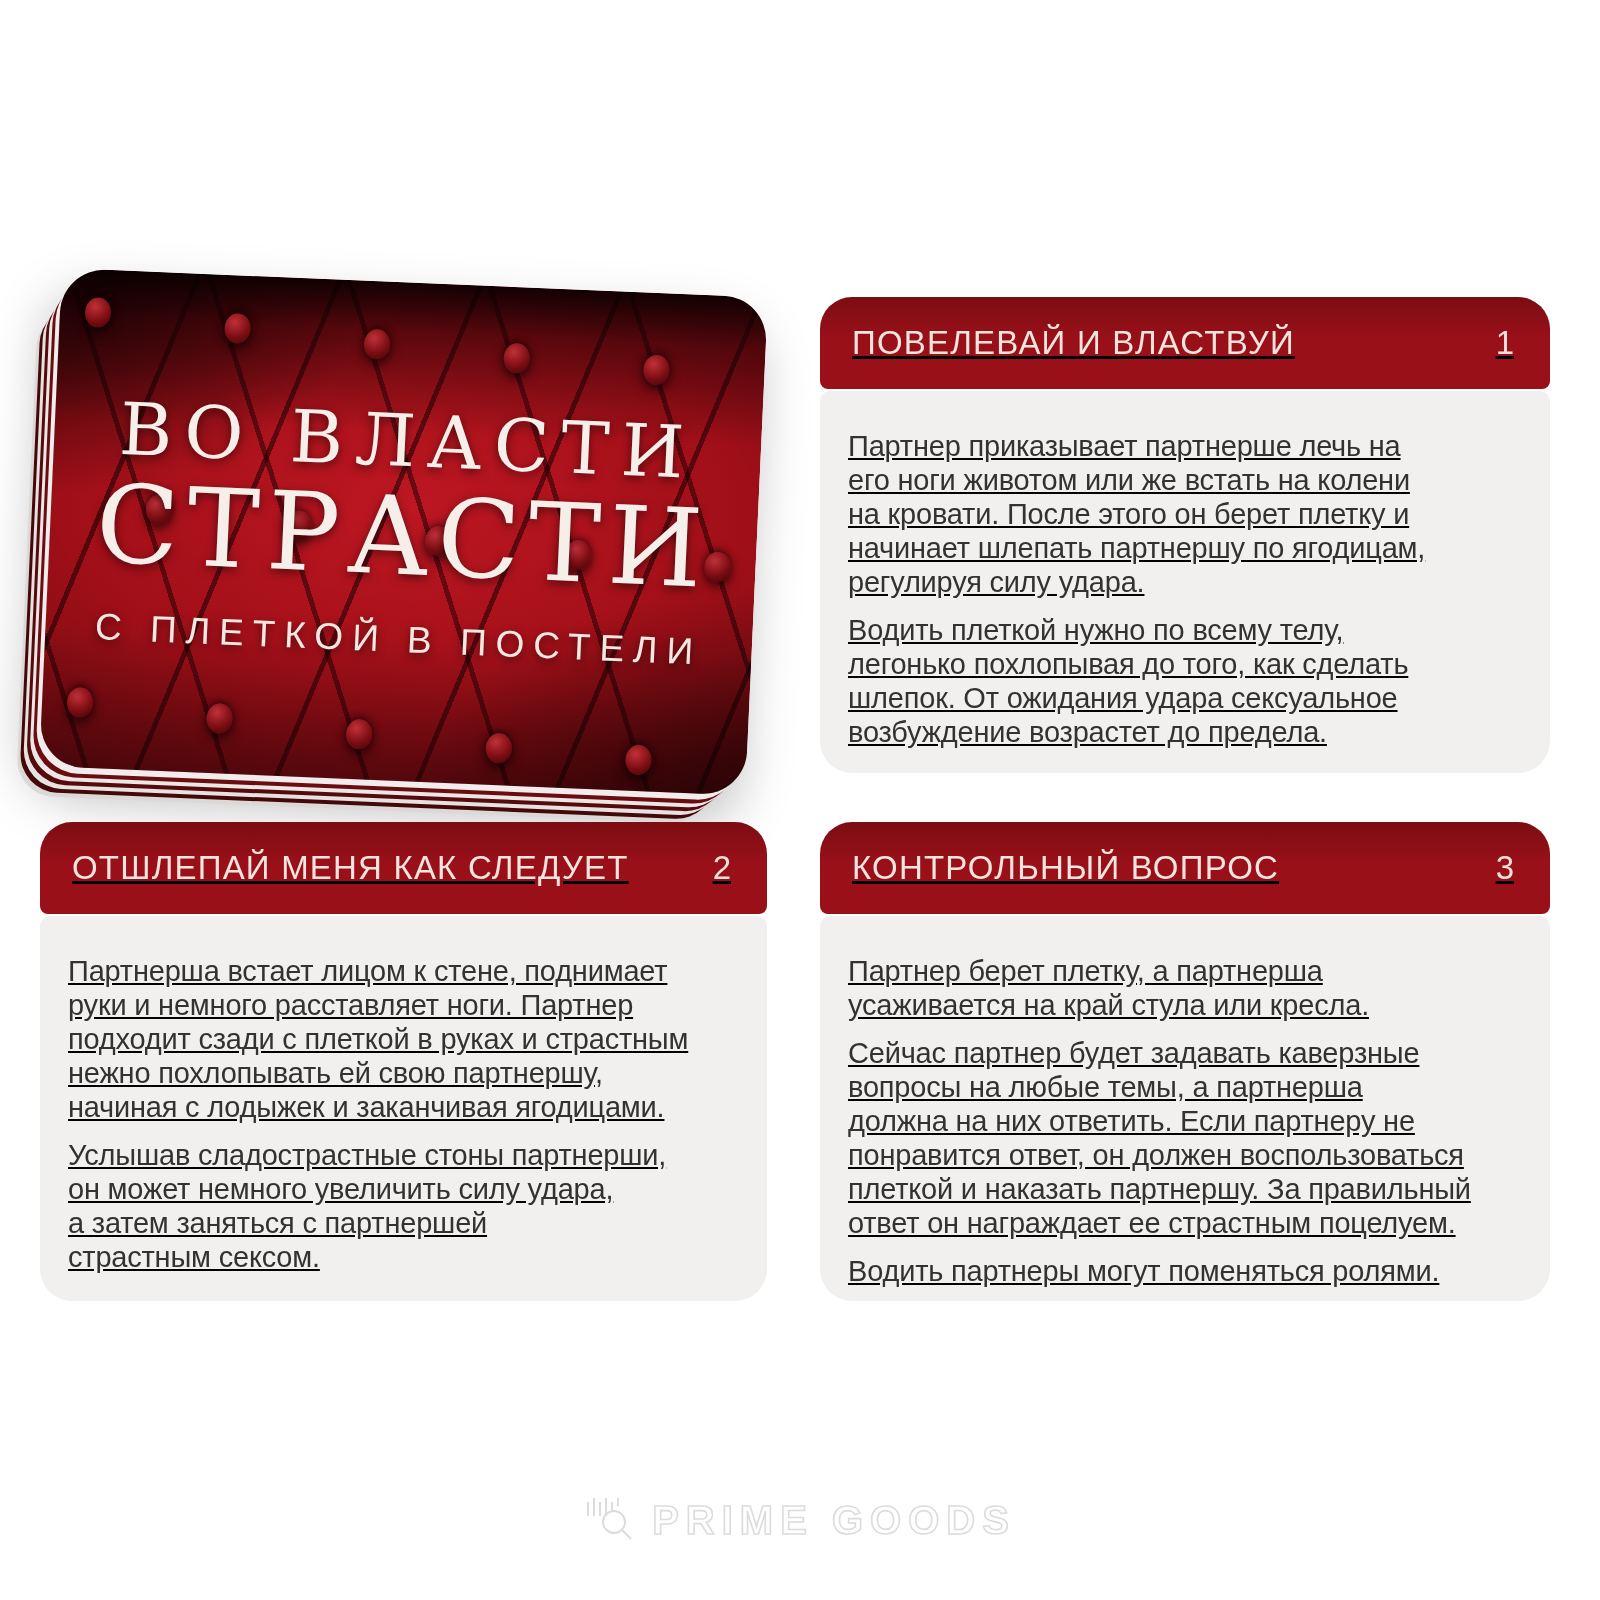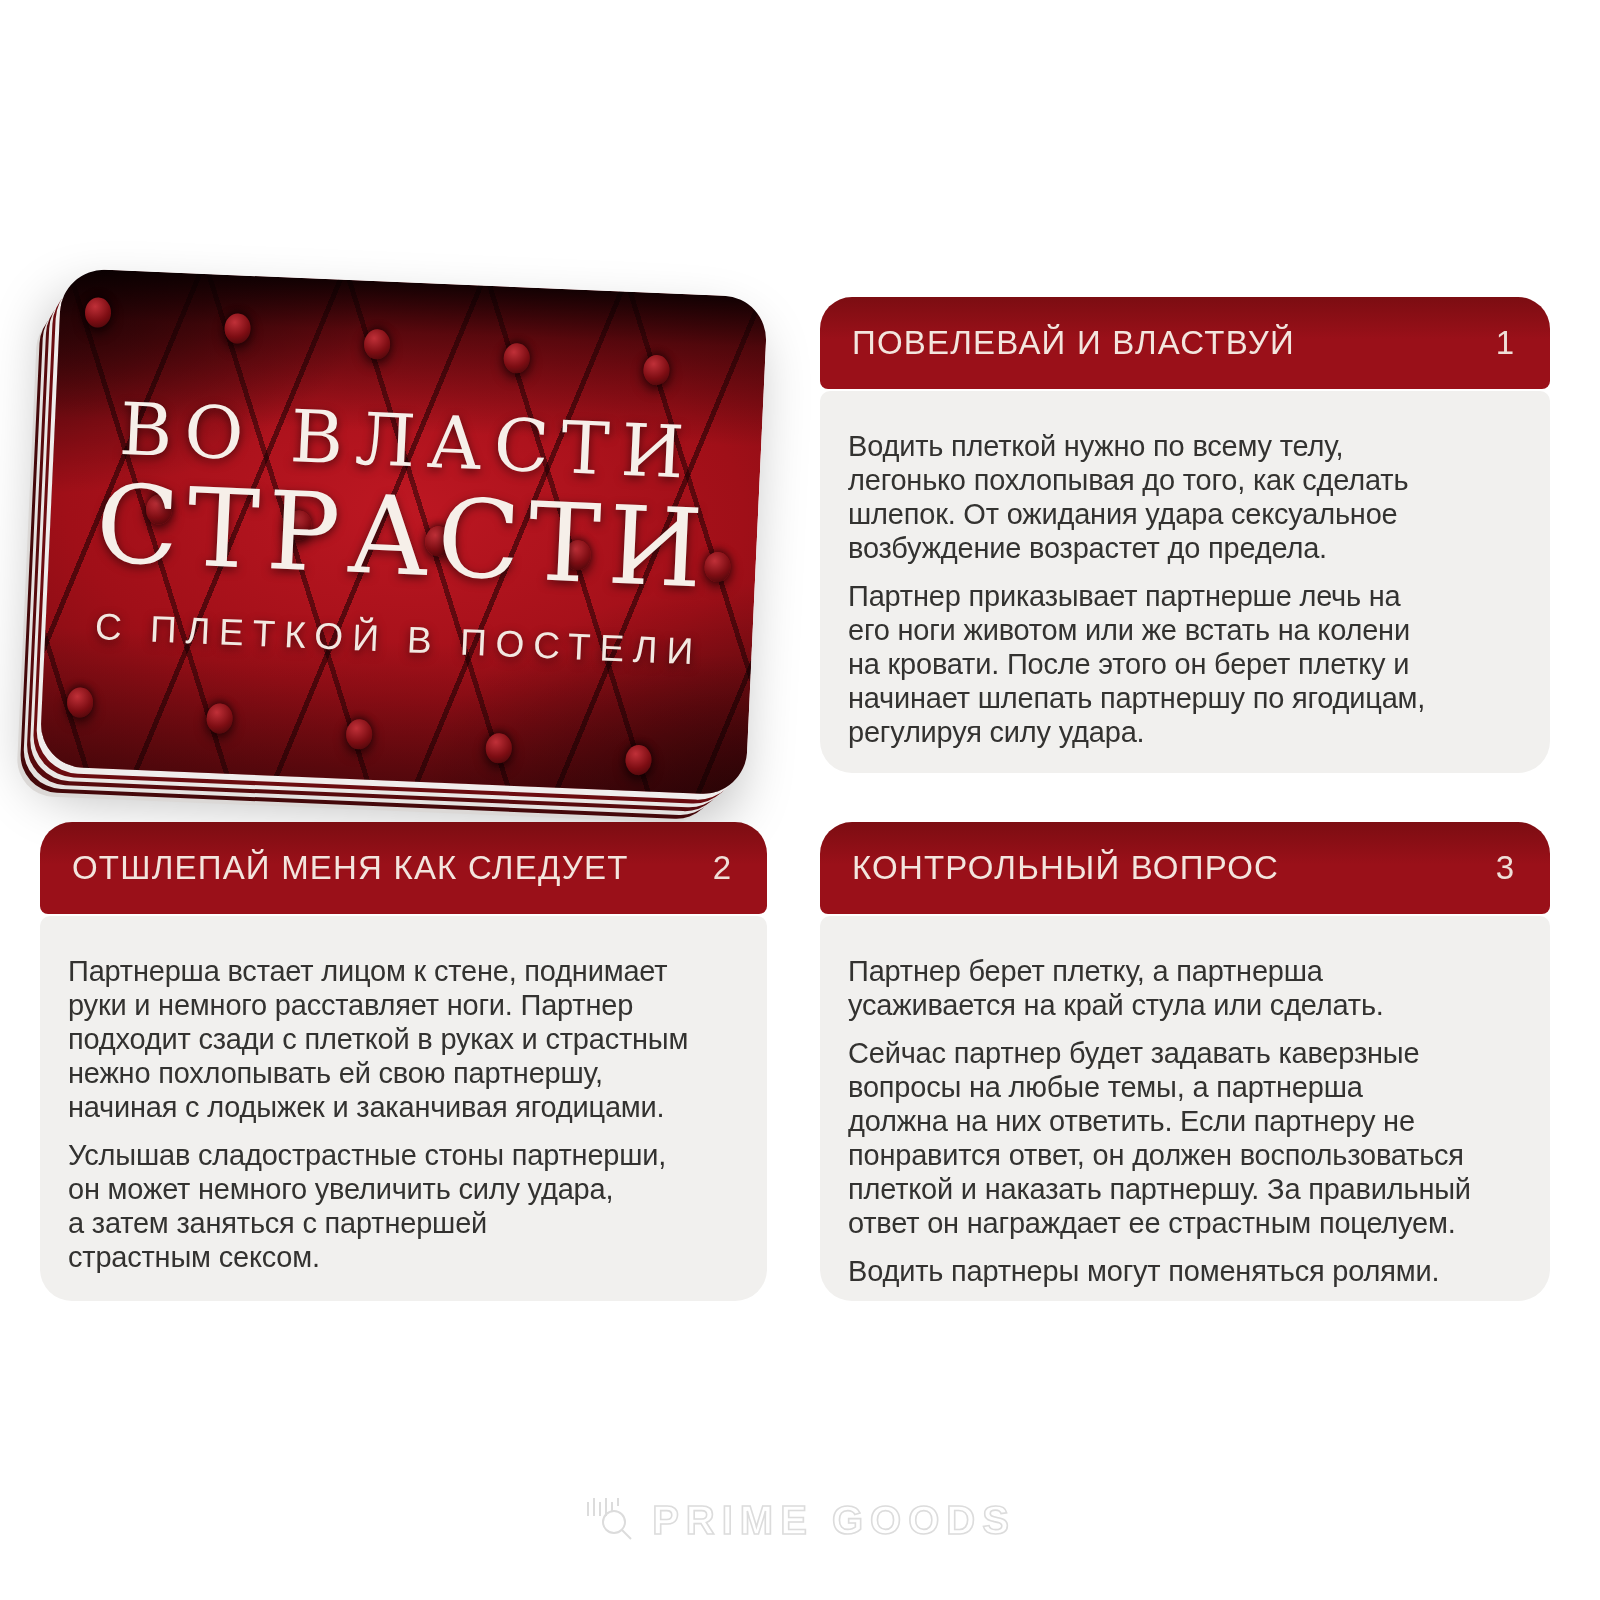--- a/index.html
+++ b/index.html
@@ -32,21 +32,21 @@
   .deck-titles{position:absolute;inset:0;display:flex;flex-direction:column;align-items:center;
     justify-content:flex-start;padding-top:120px;color:#f6efe9;text-align:center;
     text-shadow:0 3px 10px rgba(0,0,0,.55);}
   .deck-title-1{font-family:"DejaVu Serif",serif;font-size:72px;line-height:76px;
     letter-spacing:12px;font-weight:400;}
   .deck-title-2{font-family:"DejaVu Serif",serif;font-size:108px;line-height:112px;
     letter-spacing:8px;font-weight:400;margin-top:2px;}
   .deck-subtitle{font-size:37px;letter-spacing:9px;margin-top:26px;font-weight:400;color:#f2e8e1;}
 
   
-  .card{position:absolute;width:730px;}
+  .card{position:absolute;width:730px;text-decoration:underline;}
   .card-1{left:820px;top:297px;}
   .card-2{left:40px;top:822px;width:727px;}
   .card-3{left:820px;top:822px;border-radius:23px;}
   .card-header{height:92px;border-radius:32px 32px 8px 8px;
     background:linear-gradient(180deg,#7c0d12 0%,#9a1019 46%,#9a1019 100%);
     display:flex;align-items:center;justify-content:space-between;
     padding:0 36px 0 32px;box-sizing:border-box;}
   .card-title{color:#f3e5de;font-size:33px;letter-spacing:1.2px;font-weight:400;}
   .card-number{color:#efdfd8;font-size:33px;font-weight:400;}
   .card-body{margin-top:2px;border-radius:10px 10px 32px 32px;background:#f1f0ee;
@@ -92,29 +92,29 @@
       </div>
     </div>
   </div>
 
   <section class="card card-1">
     <header class="card-header">
       <span class="card-title">ПОВЕЛЕВАЙ И ВЛАСТВУЙ</span>
       <span class="card-number">1</span>
     </header>
     <div class="card-body">
-      <p class="card-paragraph">Водить плеткой нужно по всему телу,
-легонько похлопывая до того, как сделать
-шлепок. От ожидания удара сексуальное
-возбуждение возрастет до предела.</p>
       <p class="card-paragraph">Партнер приказывает партнерше лечь на
 его ноги животом или же встать на колени
 на кровати. После этого он берет плетку и
 начинает шлепать партнершу по ягодицам,
 регулируя силу удара.</p>
+      <p class="card-paragraph">Водить плеткой нужно по всему телу,
+легонько похлопывая до того, как сделать
+шлепок. От ожидания удара сексуальное
+возбуждение возрастет до предела.</p>
     </div>
   </section>
 
   <section class="card card-2">
     <header class="card-header">
       <span class="card-title">ОТШЛЕПАЙ МЕНЯ КАК СЛЕДУЕТ</span>
       <span class="card-number">2</span>
     </header>
     <div class="card-body">
       <p class="card-paragraph">Партнерша встает лицом к стене, поднимает
@@ -129,21 +129,21 @@
     </div>
   </section>
 
   <section class="card card-3">
     <header class="card-header">
       <span class="card-title">КОНТРОЛЬНЫЙ ВОПРОС</span>
       <span class="card-number">3</span>
     </header>
     <div class="card-body">
       <p class="card-paragraph">Партнер берет плетку, а партнерша
-усаживается на край стула или сделать.</p>
+усаживается на край стула или кресла.</p>
       <p class="card-paragraph">Сейчас партнер будет задавать каверзные
 вопросы на любые темы, а партнерша
 должна на них ответить. Если партнеру не
 понравится ответ, он должен воспользоваться
 плеткой и наказать партнершу. За правильный
 ответ он награждает ее страстным поцелуем.</p>
       <p class="card-paragraph">Водить партнеры могут поменяться ролями.</p>
     </div>
   </section>
 

